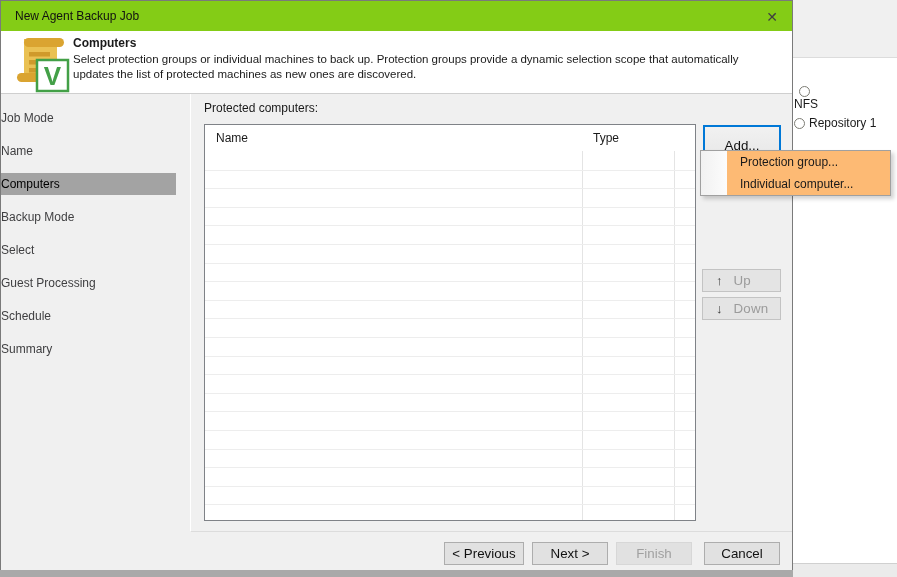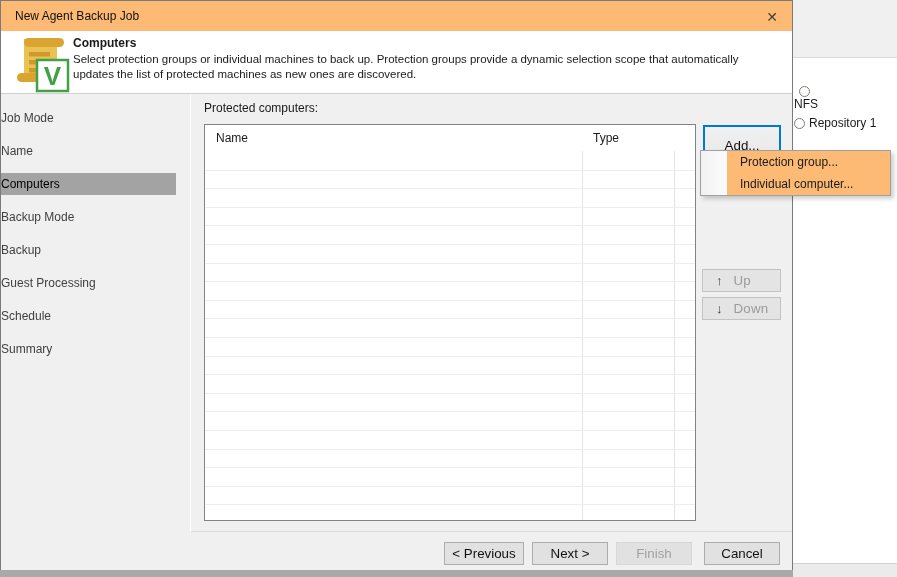--- a/index.html
+++ b/index.html
@@ -9,21 +9,21 @@
   
   .bg-right{position:absolute;left:793px;top:0;width:104px;height:577px;background:#fff;}
   .bg-ribbon{position:absolute;left:0;top:0;width:104px;height:57px;background:#f0f0f0;border-bottom:1px solid #dcdcdc;}
   .bg-tree-item{position:absolute;left:1px;display:flex;align-items:center;height:18px;white-space:nowrap;}
   .bg-tree-icon{width:9px;height:9px;border:1.5px solid #7c7c74;border-radius:50%;background:#fff;margin-right:4px;flex:none;}
   .bg-status{position:absolute;left:0;top:563px;width:104px;height:14px;background:#ebebeb;border-top:1px solid #d0d0d0;}
   .bg-bottom{position:absolute;left:0;top:570px;width:793px;height:7px;background:#a9a9a9;}
 
   
   .dialog{position:absolute;left:0;top:0;width:793px;height:570px;background:#fff;border:1px solid #7a7a7a;box-sizing:border-box;}
-  .titlebar{position:absolute;left:0;top:0;width:100%;height:30px;background:#fdba74;}
+  .titlebar{position:absolute;left:0;top:0;width:100%;height:30px;background:#84cc16;}
   .title{position:absolute;left:14px;top:8px;font-size:12px;color:#111;}
   .close-btn{position:absolute;right:8px;top:4px;width:24px;height:24px;display:flex;align-items:center;justify-content:center;font-size:14px;color:#404040;cursor:pointer;}
 
   .banner{position:absolute;left:0;top:30px;width:100%;height:63px;background:#fff;border-bottom:1px solid #cfcfcf;box-sizing:border-box;}
   .banner-icon{position:absolute;left:10px;top:1px;width:62px;height:62px;}
   .banner-title{position:absolute;left:72px;top:5px;font-weight:bold;font-size:12px;}
   .banner-desc{position:absolute;left:72px;font-size:11.5px;white-space:nowrap;}
   .desc1{top:22px;} .desc2{top:37px;}
 
   .body{position:absolute;left:0;top:93px;width:791px;height:476px;background:#f0f0f0;}
@@ -116,21 +116,21 @@
       <div class="step" style="top:45.5px;">
           <span>Name</span>
         </div>
       <div class="step selected" style="top:78.5px;">
           <span>Computers</span>
         </div>
       <div class="step" style="top:111.5px;">
           <span>Backup Mode</span>
         </div>
       <div class="step" style="top:144.5px;">
-          <span>Backup</span>
+          <span>Select</span>
         </div>
       <div class="step" style="top:177.5px;">
           <span>Guest Processing</span>
         </div>
       <div class="step" style="top:210.5px;">
           <span>Schedule</span>
         </div>
       <div class="step" style="top:243.5px;">
           <span>Summary</span>
         </div>

